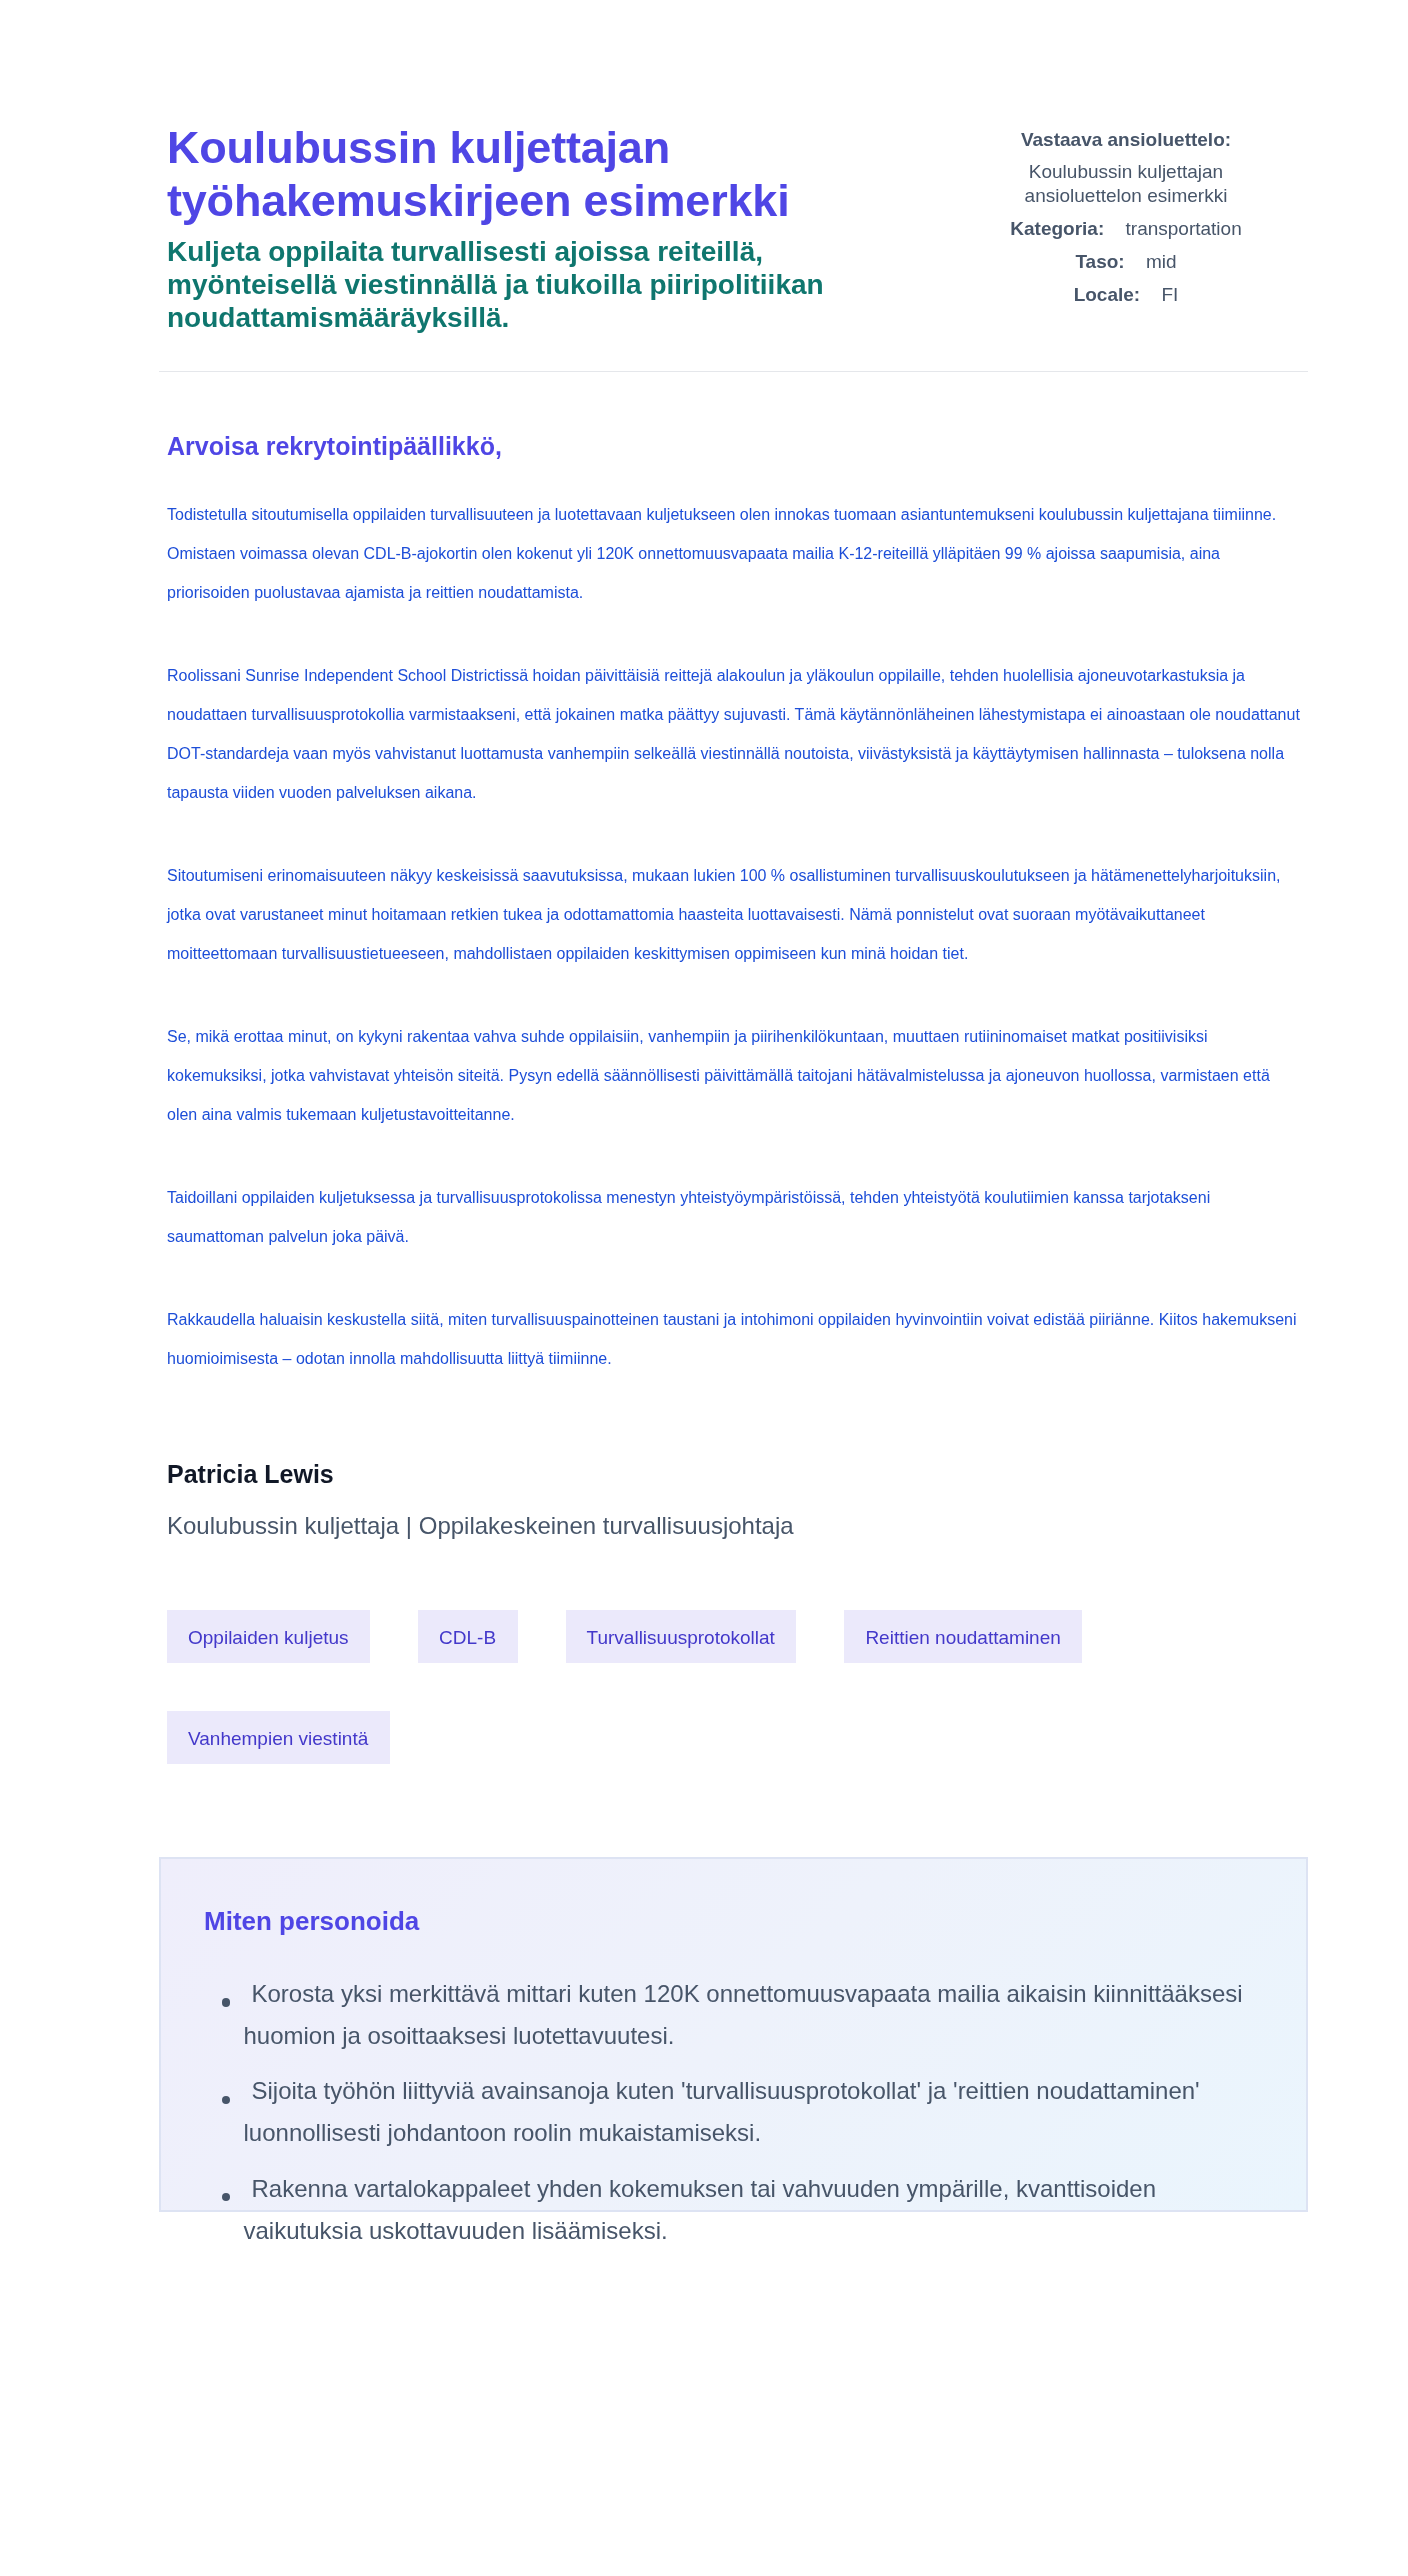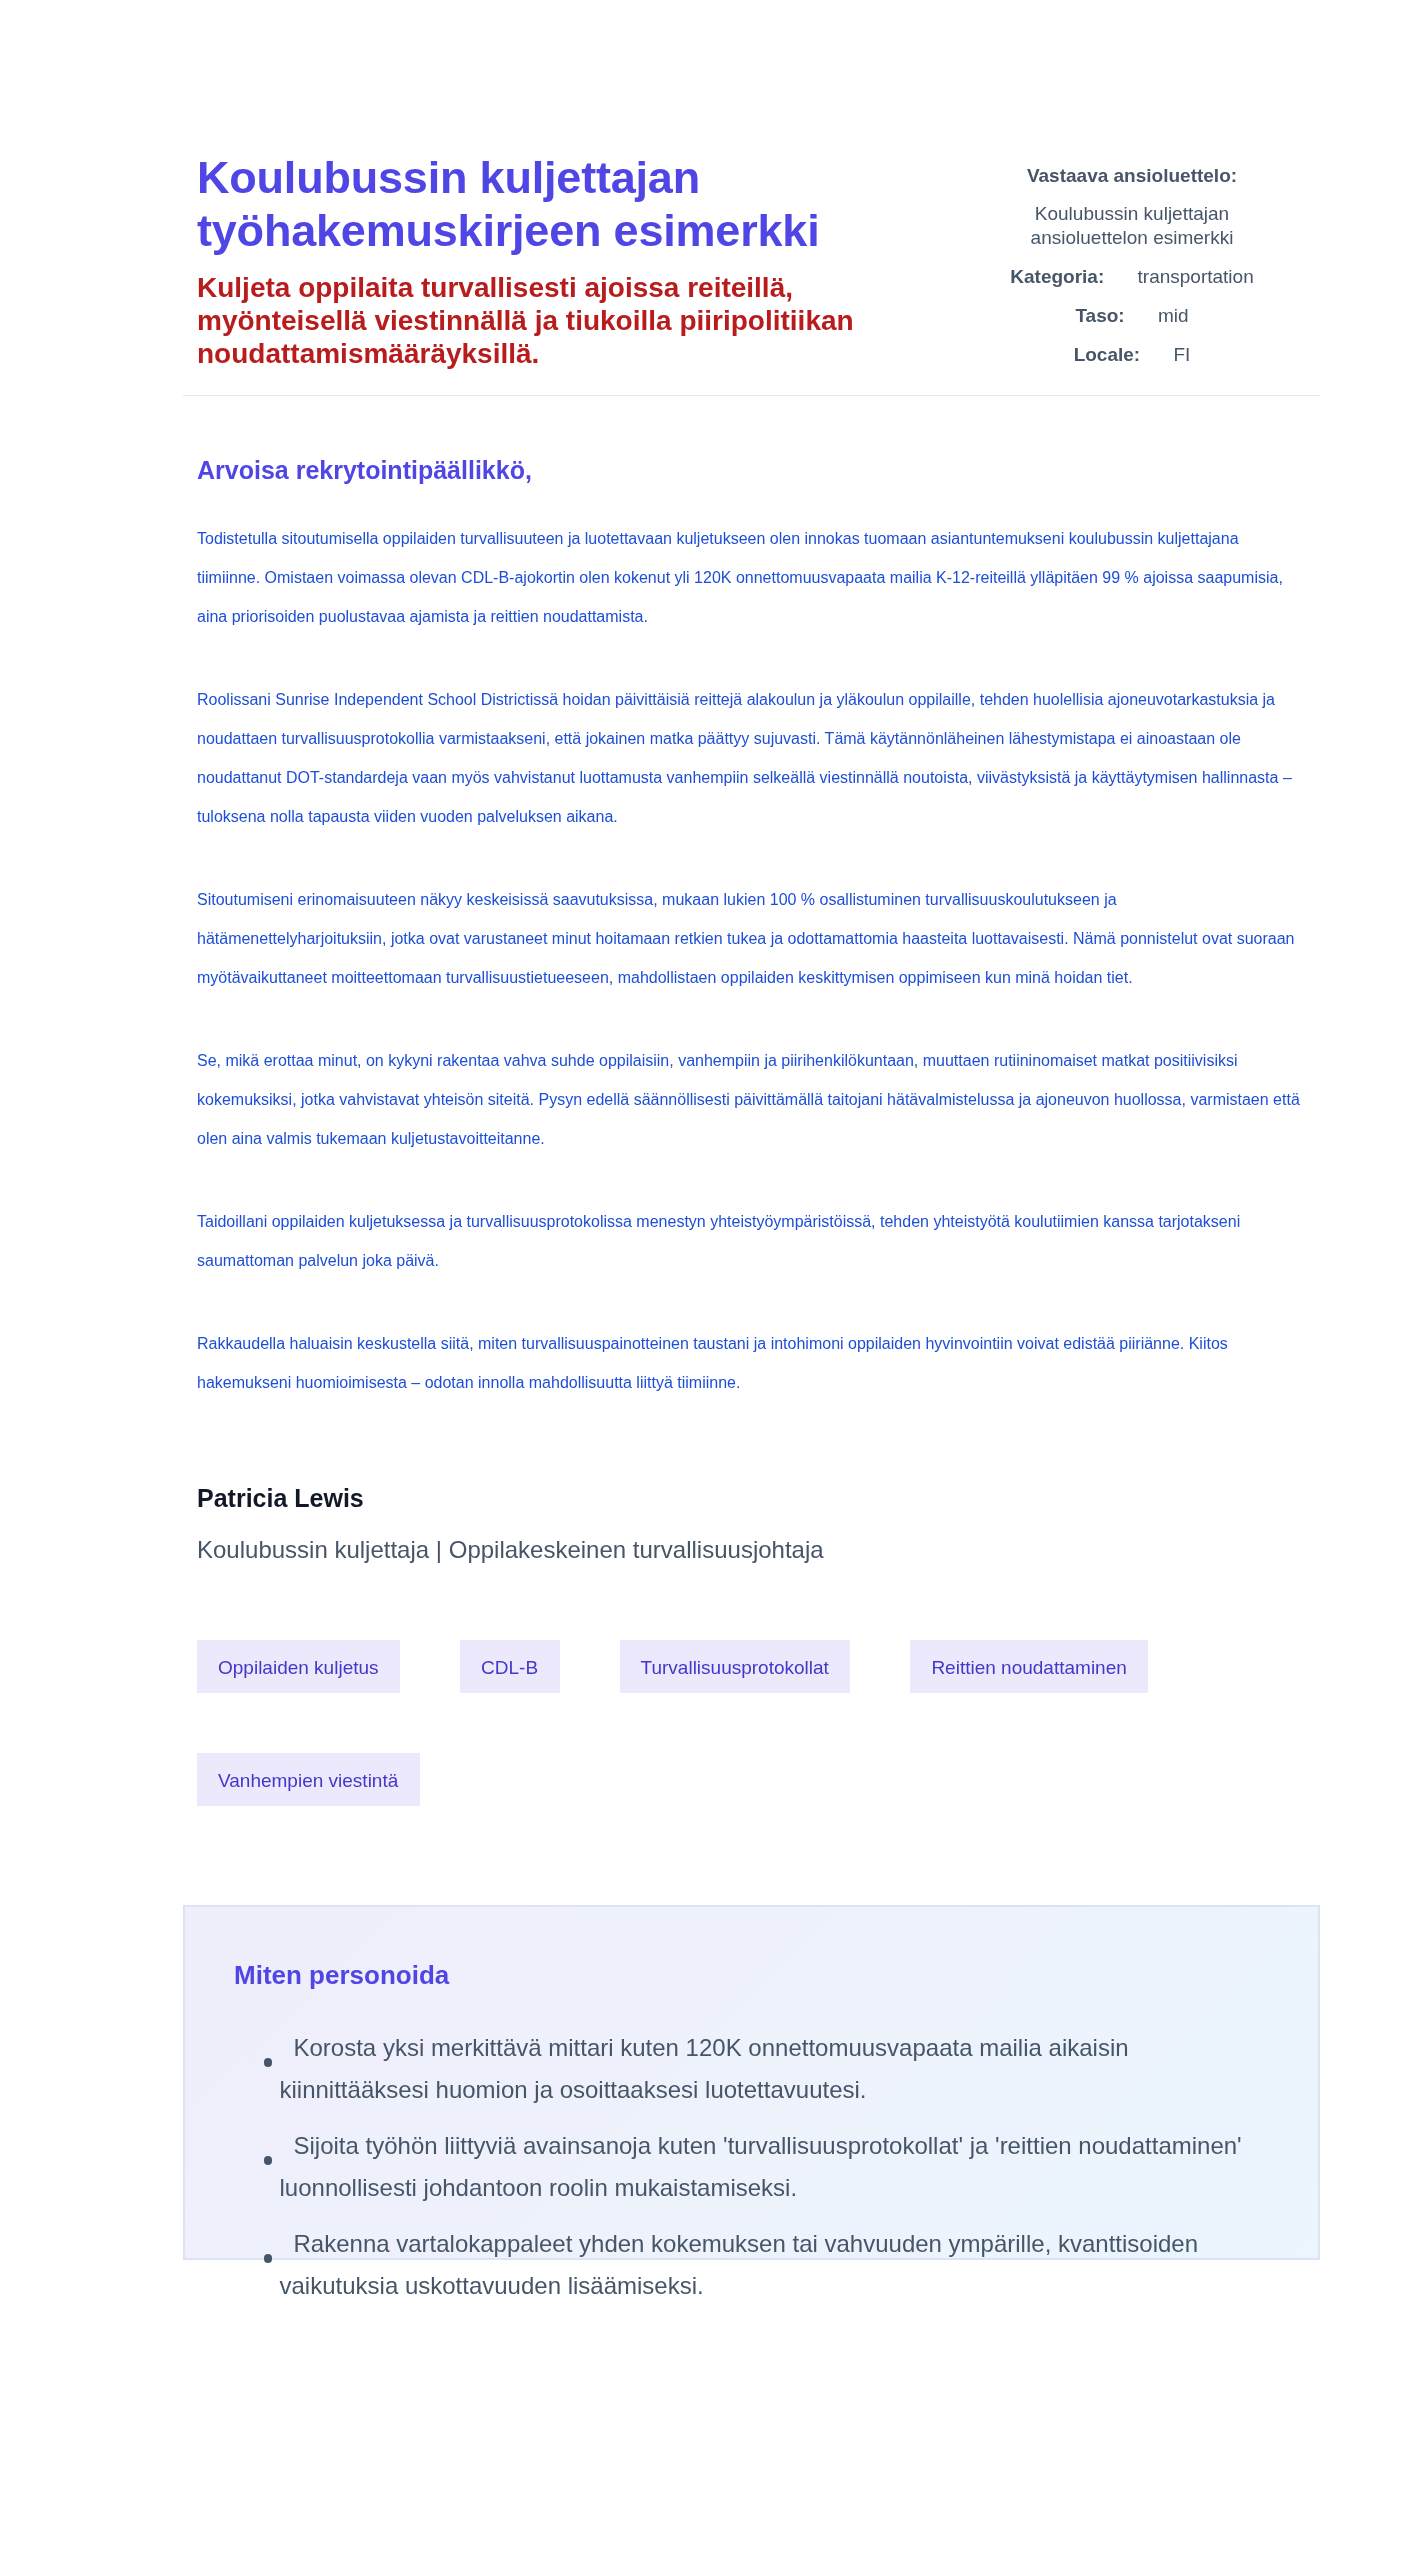--- a/index.html
+++ b/index.html
@@ -1,15 +1,15 @@
 <!DOCTYPE html>
 <html style="font-size:13.3px"><head>
 <meta charset="utf-8">
 <style>
-  * { box-sizing: border-box; margin: 14px; padding: 0; }
+  * { box-sizing: border-box; margin: 8px; padding: 0; }
   html, body { background: #ffffff; }
   body {
     width: 1408px;
     height: 2576px;
     font-family: "Liberation Sans", "DejaVu Sans", sans-serif;
     color: #111827;
     position: relative;
   }
   .page {
     position: absolute;
@@ -31,21 +31,21 @@
     line-height: 53px;
     color: #4f46e5;
     width: 745px;
     letter-spacing: -0.2px;
   }
   .subtitle {
     margin-top: 5px;
     font-weight: 700;
     font-size: 28px;
     line-height: 33px;
-    color: #b91c1c;
+    color: #0f766e;
     width: 745px;
   }
   .meta {
     position: absolute;
     right: 0;
     top: 80px;
     width: 348px;
     text-align: right;
     font-size: 19px;
     line-height: 25px;

